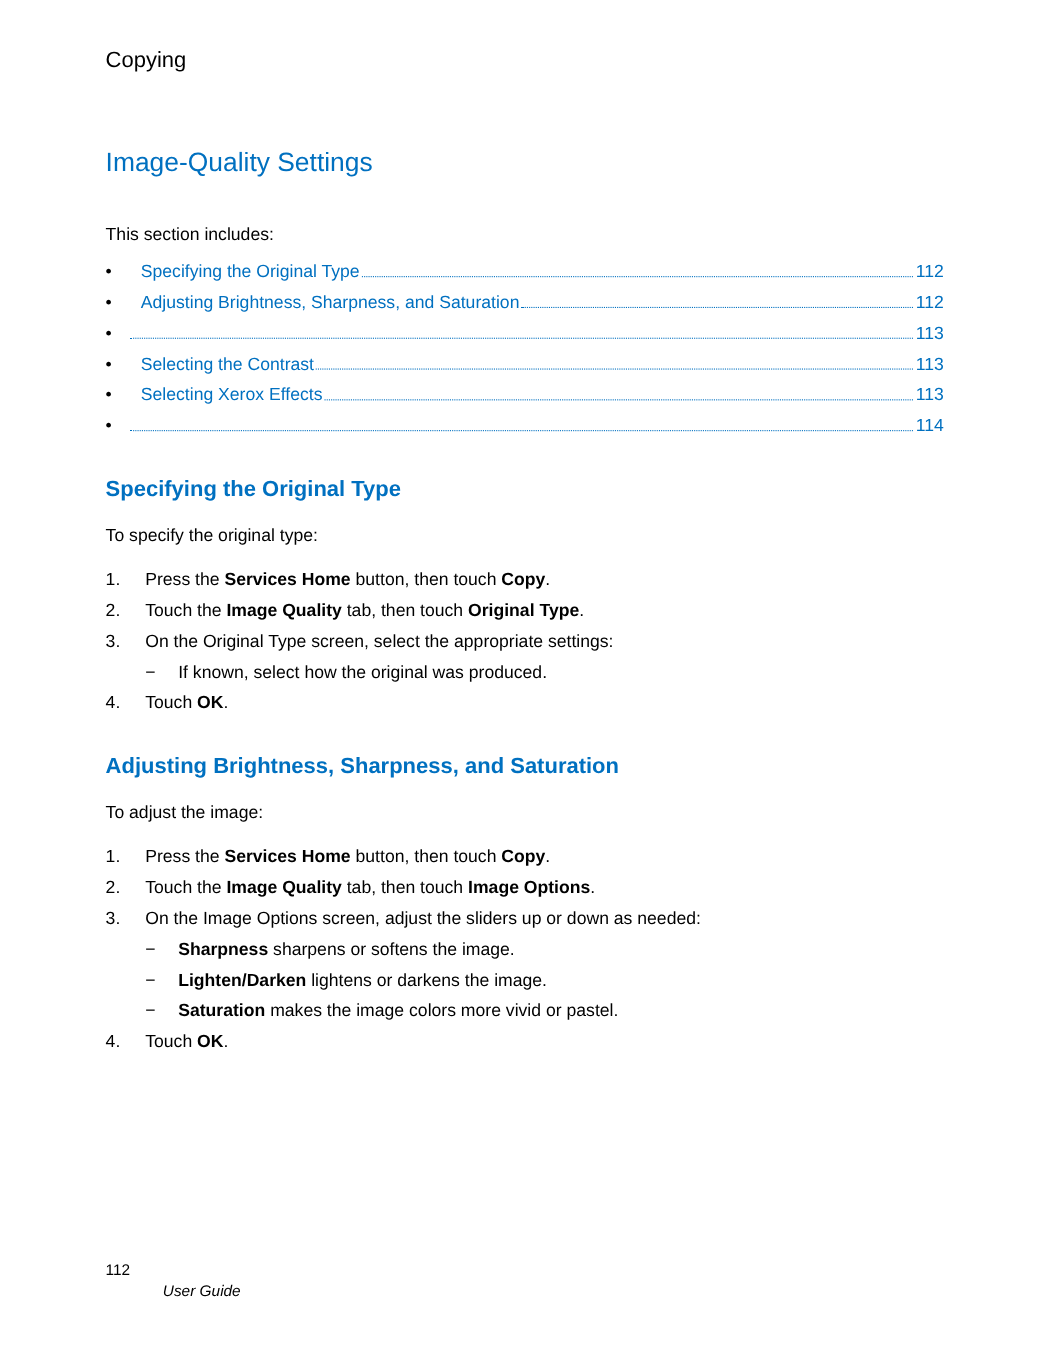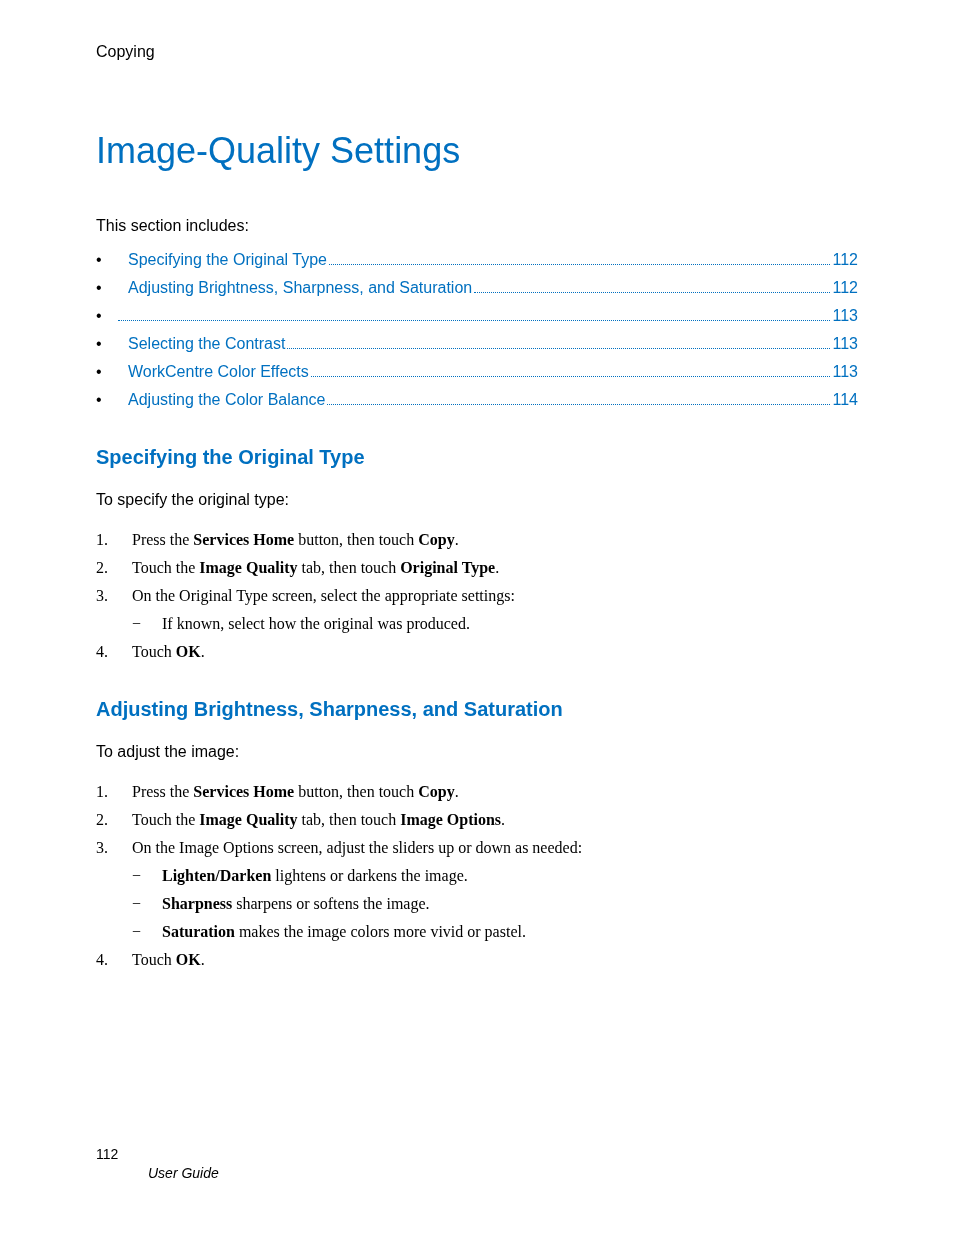--- a/index.html
+++ b/index.html
@@ -10,27 +10,27 @@
     height: 1235px;
     position: relative;
     color: #000;
     font-size: 16px;
     line-height: 1.5;
   }
   .page {
     padding: 40px 96px 0 96px;
   }
   .header-running {
-    font-size: 16px;
+    font-size: 20px;
     color: #000;
     margin-bottom: 60px;
   }
   .h1 {
     color: #0070c0;
-    font-size: 36px;
+    font-size: 24px;
     font-weight: 400;
     margin-bottom: 36px;
   }
   .intro {
     margin-bottom: 10px;
   }
   .toc {
     list-style: none;
     margin-bottom: 30px;
   }
@@ -68,21 +68,20 @@
     font-size: 20px;
     font-weight: 600;
     margin: 30px 0 16px 0;
   }
   .para {
     margin-bottom: 16px;
   }
   ol.steps {
     list-style: none;
     counter-reset: step;
-    font-family: Liberation Serif, serif;
   }
   ol.steps > li {
     counter-increment: step;
     position: relative;
     padding-left: 36px;
     margin-bottom: 4px;
   }
   ol.steps > li::before {
     content: counter(step) ".";
     position: absolute;
@@ -140,26 +139,25 @@
     <li class="toc-item">
       <span class="toc-dots"></span>
       <span class="toc-page">113</span>
     </li>
     <li class="toc-item">
       <span class="toc-label">Selecting the Contrast</span>
       <span class="toc-dots"></span>
       <span class="toc-page">113</span>
     </li>
     <li class="toc-item">
-      <span class="toc-label">WorkCentre Color Effects</span>
+      <span class="toc-label">Selecting Xerox Effects</span>
       <span class="toc-dots"></span>
       <span class="toc-page">113</span>
     </li>
     <li class="toc-item">
-      <span class="toc-label">Adjusting the Color Balance</span>
       <span class="toc-dots"></span>
       <span class="toc-page">114</span>
     </li>
   </ul>
 
   <h2 class="h2">Specifying the Original Type</h2>
   <p class="para">To specify the original type:</p>
   <ol class="steps">
     <li><span>Press the </span><span class="bold">Services Home</span><span> button, then touch </span><span class="bold">Copy</span><span>.</span></li>
     <li><span>Touch the </span><span class="bold">Image Quality</span><span> tab, then touch </span><span class="bold">Original Type</span><span>.</span></li>
@@ -171,22 +169,22 @@
     <li><span>Touch </span><span class="bold">OK</span><span>.</span></li>
   </ol>
 
   <h2 class="h2">Adjusting Brightness, Sharpness, and Saturation</h2>
   <p class="para">To adjust the image:</p>
   <ol class="steps">
     <li><span>Press the </span><span class="bold">Services Home</span><span> button, then touch </span><span class="bold">Copy</span><span>.</span></li>
     <li><span>Touch the </span><span class="bold">Image Quality</span><span> tab, then touch </span><span class="bold">Image Options</span><span>.</span></li>
     <li><span>On the Image Options screen, adjust the sliders up or down as needed:</span>
       <ul class="sub">
+        <li><span class="bold">Sharpness</span><span> sharpens or softens the image.</span></li>
         <li><span class="bold">Lighten/Darken</span><span> lightens or darkens the image.</span></li>
-        <li><span class="bold">Sharpness</span><span> sharpens or softens the image.</span></li>
         <li><span class="bold">Saturation</span><span> makes the image colors more vivid or pastel.</span></li>
       </ul>
     </li>
     <li><span>Touch </span><span class="bold">OK</span><span>.</span></li>
   </ol>
 </div>
 
 <div class="footer">
   <div class="footer-line">
     <span class="page-num">112</span>

